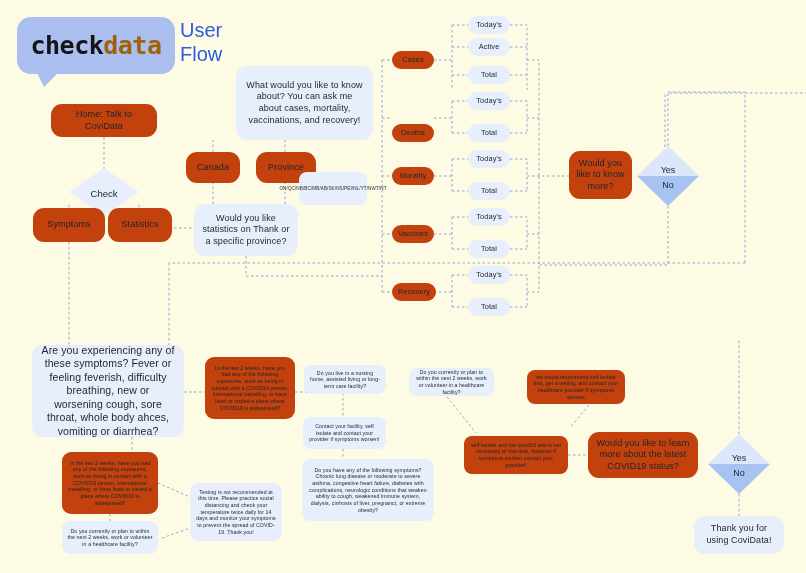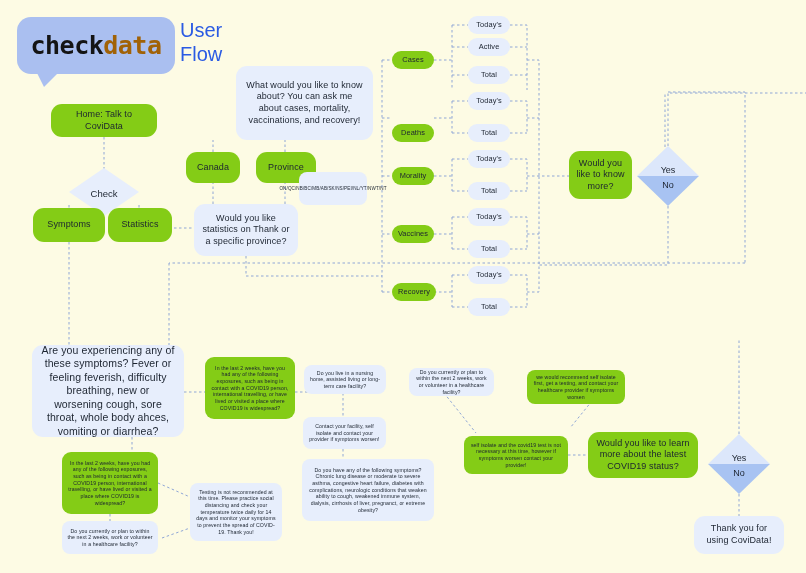--- a/index.html
+++ b/index.html
@@ -18,21 +18,21 @@
     position:absolute;
     box-sizing:border-box;
     display:flex;align-items:center;justify-content:center;
     text-align:center;
     border-radius:11px;
     line-height:1.28;
     padding:3px 5px;
     letter-spacing:.1px;
   }
   .lite{background:#e7eefc;}
-  .mid{background:#84cc16;}
+  .mid{background:#c2410c;}
   .pill{border-radius:999px;}
 
   
   #logo{
     position:absolute;left:17px;top:17px;width:158px;height:57px;
     background:#aabff0;border-radius:14px;
   }
   #logo-tail{
     position:absolute;left:36px;top:71px;width:0;height:0;
     border-left:8px solid transparent;border-right:16px solid transparent;

